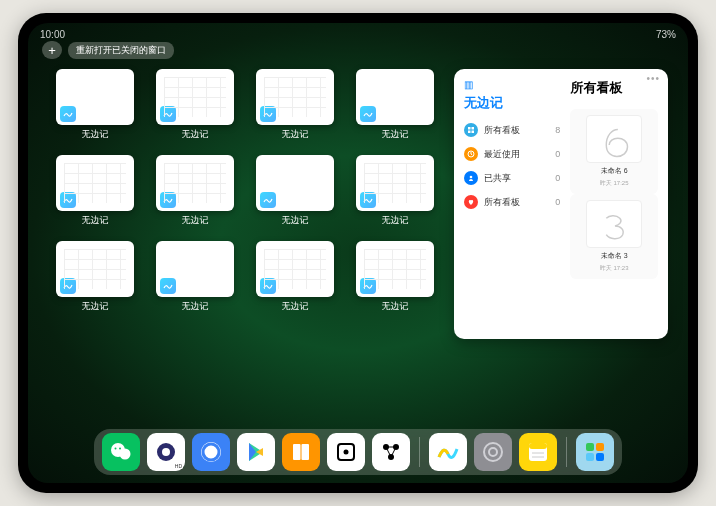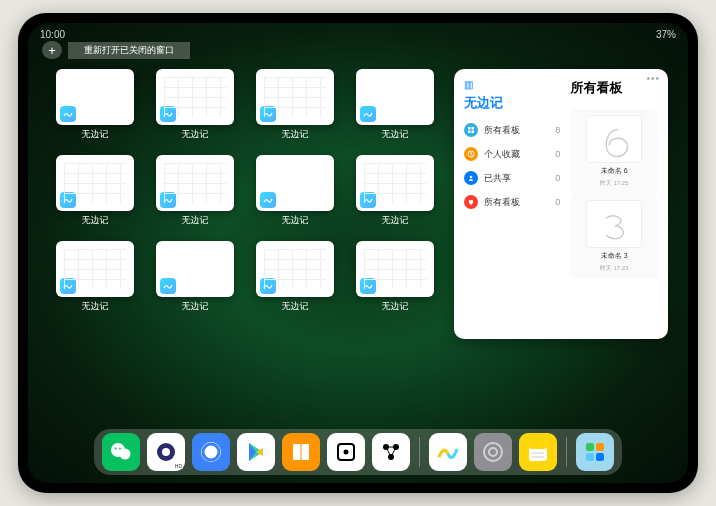--- a/index.html
+++ b/index.html
@@ -32,22 +32,22 @@
     }
     .plus-btn {
       width: 20px; height: 18px;
       background: rgba(120,130,120,0.55);
       border-radius: 9px; color: #fff;
       display: flex; align-items: center; justify-content: center;
       font-size: 13px; font-weight: 400;
     }
     .reopen-btn {
       background: rgba(120,130,120,0.55);
-      color: #fff; border-radius: 0;
-      padding: 2px 16px; font-size: 9px;
+      color: #fff; border-radius: 8px;
+      padding: 2px 8px; font-size: 9px;
     }
     .stage {
       position: absolute; left: 28px; top: 46px; right: 20px; bottom: 60px;
       display: flex; gap: 20px;
     }
     .grid {
       flex: 1; display: grid;
       grid-template-columns: repeat(4, 78px);
       grid-auto-rows: 78px;
       gap: 8px 22px;
@@ -135,21 +135,21 @@
     .hd-badge{position:absolute;bottom:2px;right:2px;font-size:5px;background:#fff;color:#333;border-radius:2px;padding:0 1px;}
   </style>
 </head>
 <body>
 
 <div class="device">
   <div class="screen">
 
     <div class="statusbar">
       <span>10:00</span>
-      <span>37%</span>
+      <span>73%</span>
     </div>
 
     <div class="pill">
       <div class="plus-btn">+</div>
       <div class="reopen-btn">重新打开已关闭的窗口</div>
     </div>
 
     <div class="stage">
       <div class="grid" id="grid">
           <div class="win">
@@ -295,21 +295,21 @@
                 <span class="cat-count">8</span>
               </li>
               <li class="cat-item">
                 <span class="cat-left">
                   <span class="cat-icon" style="background:#ff9500">
                     <svg viewBox="0 0 8 8">
                       <circle cx="4" cy="4" r="3" fill="none" stroke="#fff"></circle>
                       <path d="M4 2v2l1.3 1" stroke="#fff" fill="none"></path>
                     </svg>
                   </span>
-                  <span>个人收藏</span>
+                  <span>最近使用</span>
                 </span>
                 <span class="cat-count">0</span>
               </li>
               <li class="cat-item">
                 <span class="cat-left">
                   <span class="cat-icon" style="background:#007aff">
                     <svg viewBox="0 0 8 8">
                       <circle cx="4" cy="3" r="1.3"></circle>
                       <path d="M2 7c0-1.2 1-2 2-2s2 .8 2 2" fill="#fff"></path>
                     </svg>

